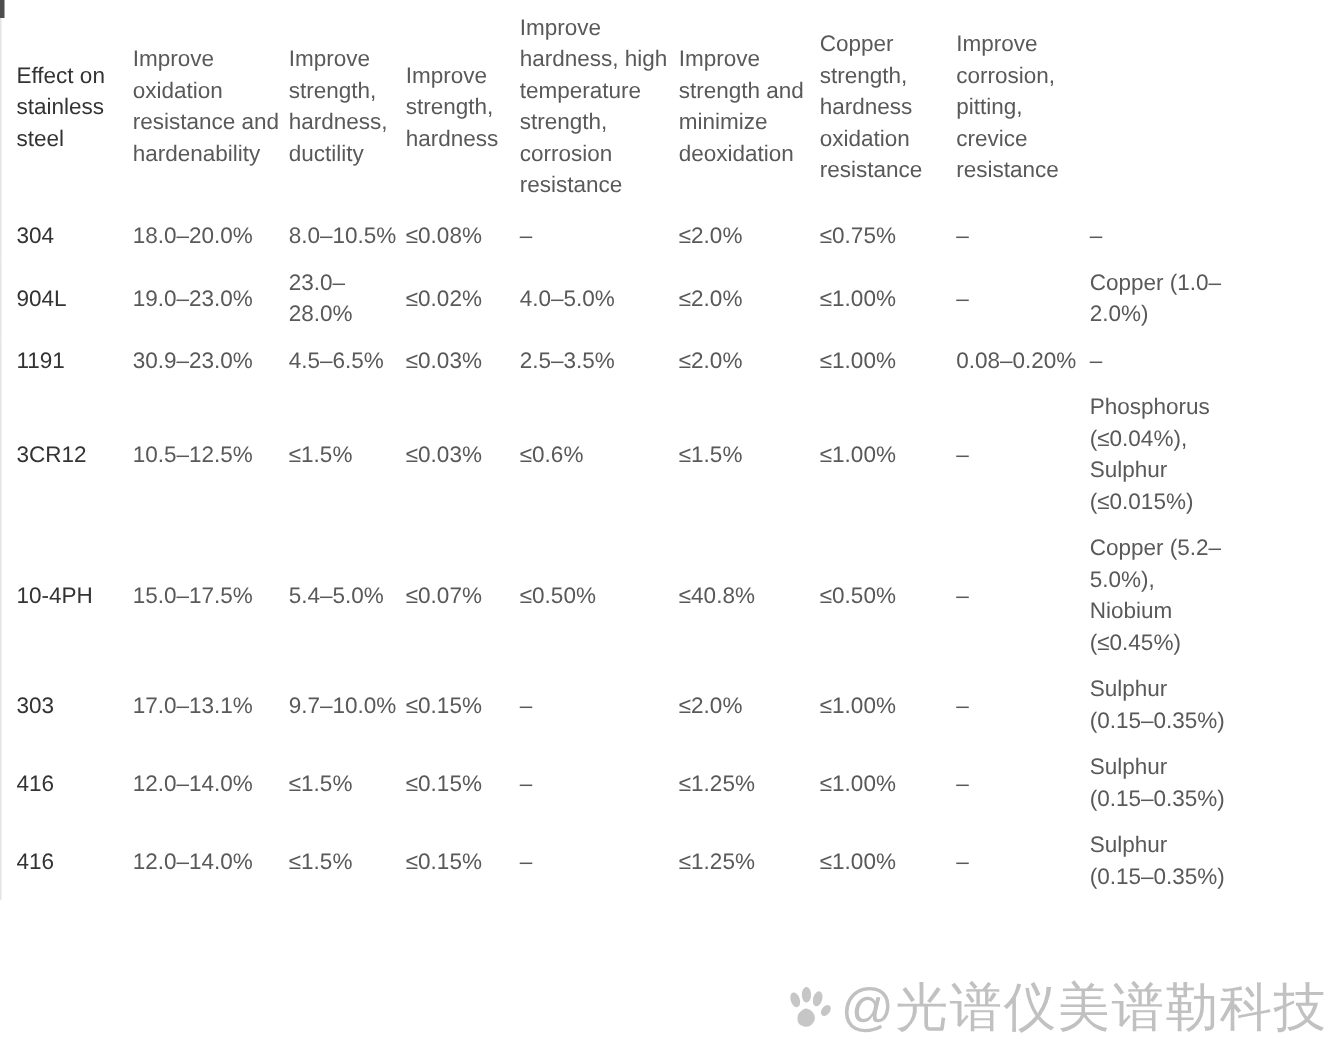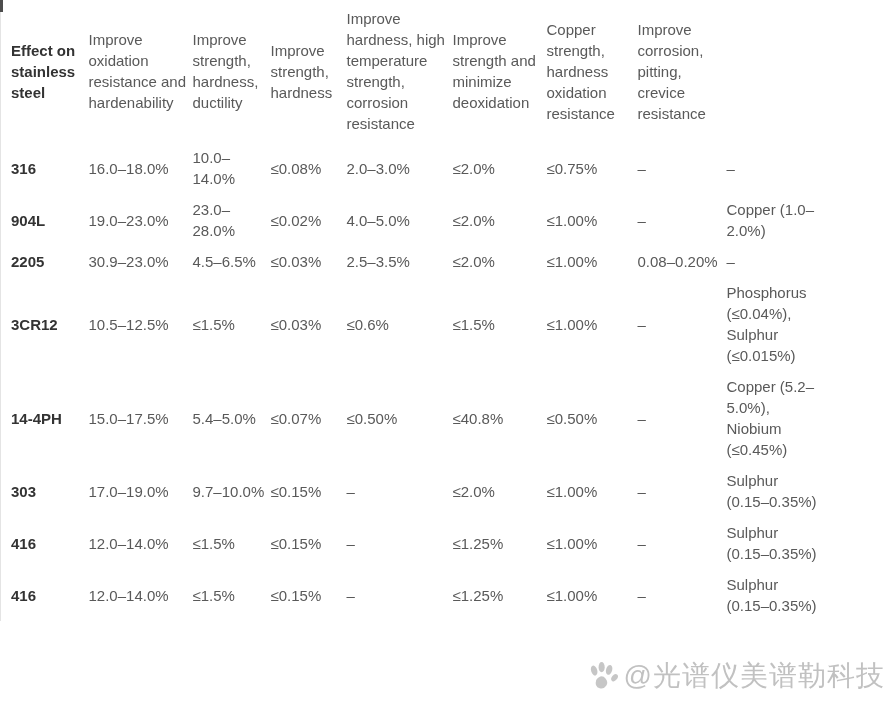--- a/index.html
+++ b/index.html
@@ -39,39 +39,39 @@
     padding: 5px 4px 5px 0;
     overflow-wrap: normal;
     word-wrap: normal;
   }
   table.steel-table thead th {
     padding-top: 8px;
     padding-bottom: 8px;
   }
   table.steel-table th.grade-col,
   table.steel-table tbody th {
-    font-weight: bold;
+    font-weight: normal;
     color: #333333;
     padding-left: 10px;
   }
   table.steel-table td:last-child {
     padding-right: 68px;
   }
   .watermark {
     position: absolute;
     right: 5px;
     bottom: 12px;
     display: flex;
     align-items: center;
     gap: 4px;
     opacity: 0.55;
     pointer-events: none;
   }
   .watermark .wm-text {
-    font-size: 28px;
+    font-size: 35px;
     color: #8f8f8f;
     letter-spacing: 1px;
     text-shadow: 0 0 1px rgba(255,255,255,0.9);
     white-space: nowrap;
   }
   .watermark svg {
     display: block;
   }
 </style>
 </head>
@@ -98,48 +98,48 @@
       <th>Improve strength, hardness, ductility</th>
       <th>Improve strength, hardness</th>
       <th>Improve hardness, high temperature strength, corrosion resistance</th>
       <th>Improve strength and minimize deoxidation</th>
       <th>Copper strength, hardness oxidation resistance</th>
       <th>Improve corrosion, pitting, crevice resistance</th>
       <th></th>
     </tr>
   </thead>
   <tbody>
-
-  <tr>
-    <th scope="row">316</th>
-    <td>16.0–18.0%</td>
-    <td>10.0–14.0%</td>
+  <tr>
+    <th scope="row">304</th>
+    <td>18.0–20.0%</td>
+    <td>8.0–10.5%</td>
     <td>≤0.08%</td>
-    <td>2.0–3.0%</td>
+    <td>–</td>
     <td>≤2.0%</td>
     <td>≤0.75%</td>
     <td>–</td>
     <td>–</td>
   </tr>
+
 
 
   <tr>
     <th scope="row">904L</th>
     <td>19.0–23.0%</td>
     <td>23.0–28.0%</td>
     <td>≤0.02%</td>
     <td>4.0–5.0%</td>
     <td>≤2.0%</td>
     <td>≤1.00%</td>
     <td>–</td>
     <td>Copper (1.0–2.0%)</td>
   </tr>
 
   <tr>
-    <th scope="row">2205</th>
+    <th scope="row">1191</th>
     <td>30.9–23.0%</td>
     <td>4.5–6.5%</td>
     <td>≤0.03%</td>
     <td>2.5–3.5%</td>
     <td>≤2.0%</td>
     <td>≤1.00%</td>
     <td>0.08–0.20%</td>
     <td>–</td>
   </tr>
 
@@ -149,34 +149,34 @@
     <td>≤1.5%</td>
     <td>≤0.03%</td>
     <td>≤0.6%</td>
     <td>≤1.5%</td>
     <td>≤1.00%</td>
     <td>–</td>
     <td>Phosphorus (≤0.04%), Sulphur (≤0.015%)</td>
   </tr>
 
   <tr>
-    <th scope="row">14-4PH</th>
+    <th scope="row">10-4PH</th>
     <td>15.0–17.5%</td>
     <td>5.4–5.0%</td>
     <td>≤0.07%</td>
     <td>≤0.50%</td>
     <td>≤40.8%</td>
     <td>≤0.50%</td>
     <td>–</td>
     <td>Copper (5.2–5.0%), Niobium (≤0.45%)</td>
   </tr>
 
   <tr>
     <th scope="row">303</th>
-    <td>17.0–19.0%</td>
+    <td>17.0–13.1%</td>
     <td>9.7–10.0%</td>
     <td>≤0.15%</td>
     <td>–</td>
     <td>≤2.0%</td>
     <td>≤1.00%</td>
     <td>–</td>
     <td>Sulphur (0.15–0.35%)</td>
   </tr>
 
   <tr>

